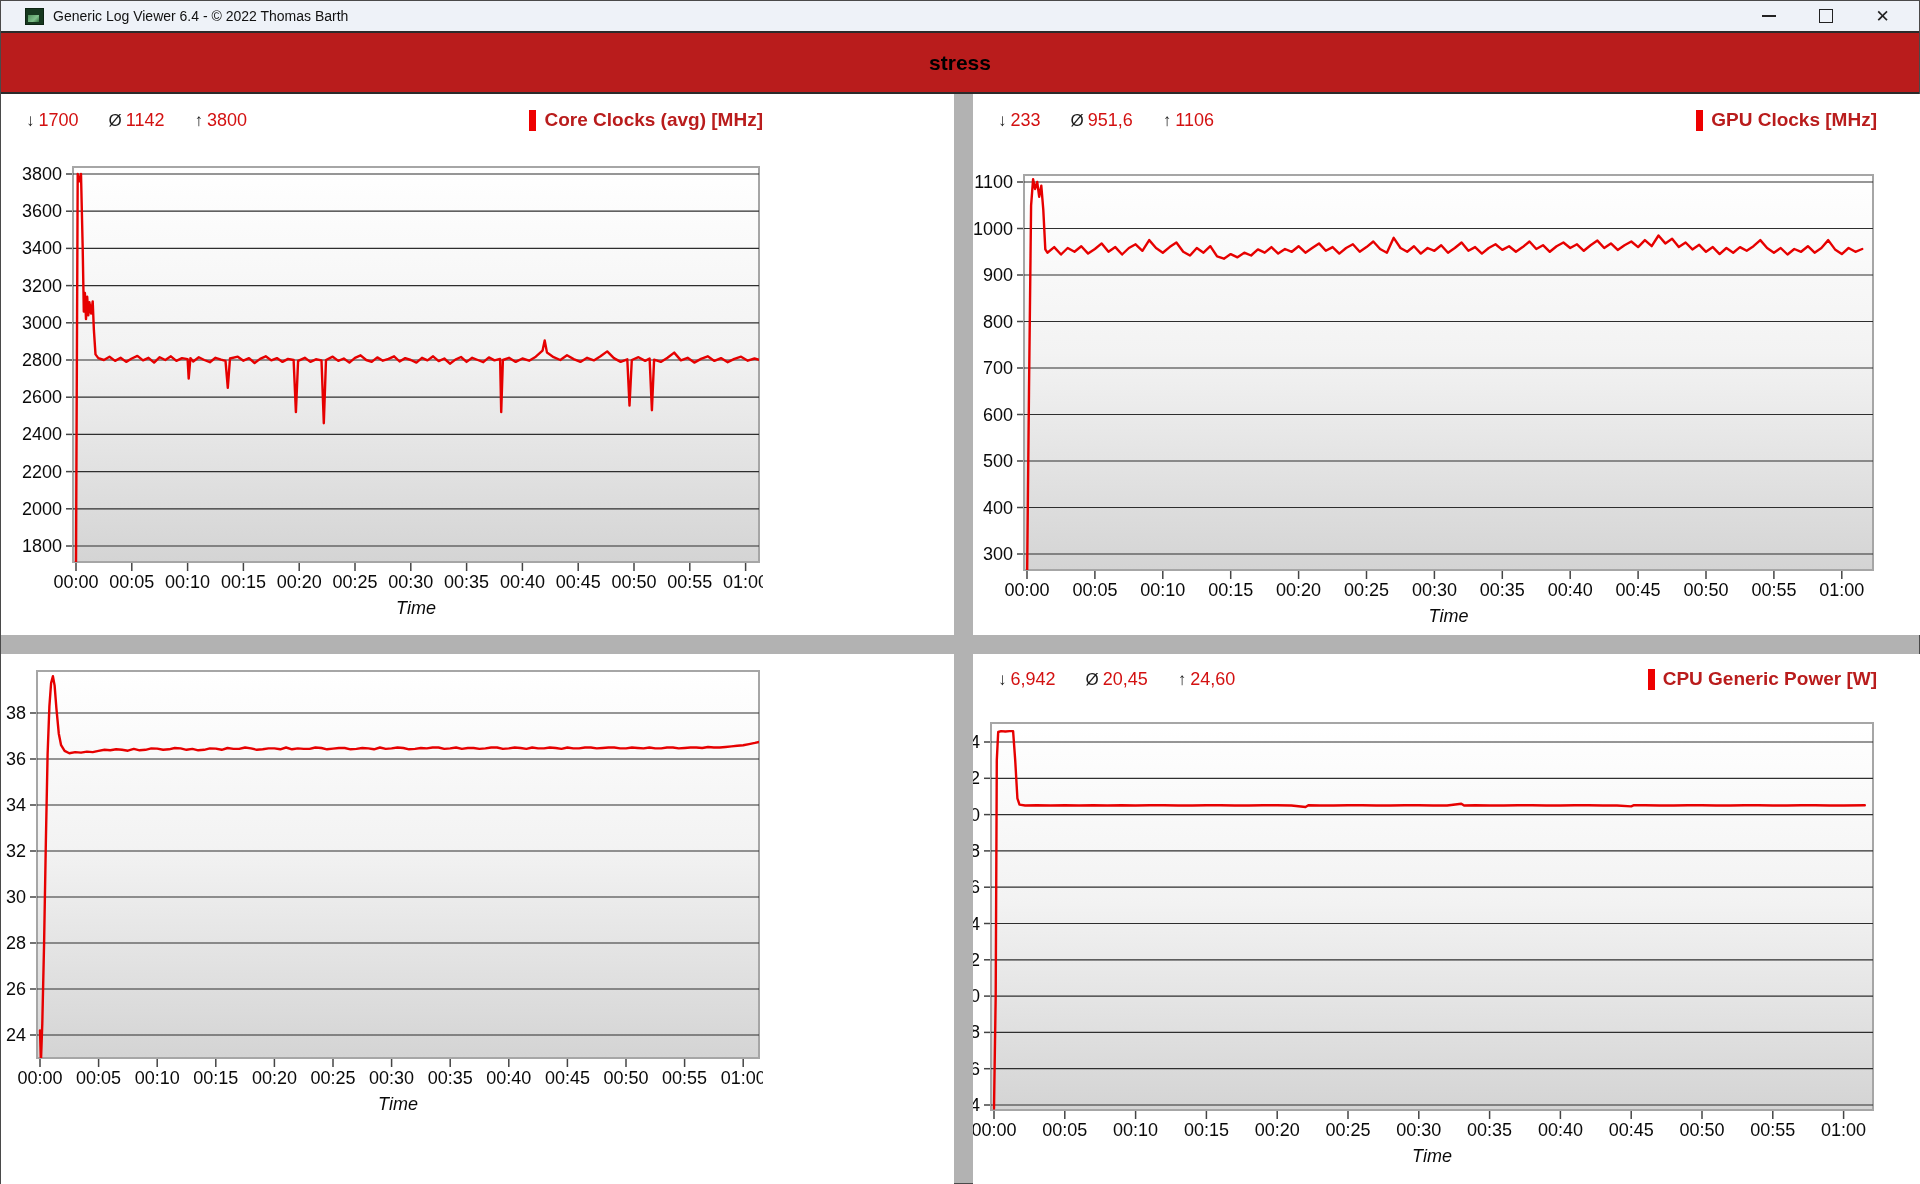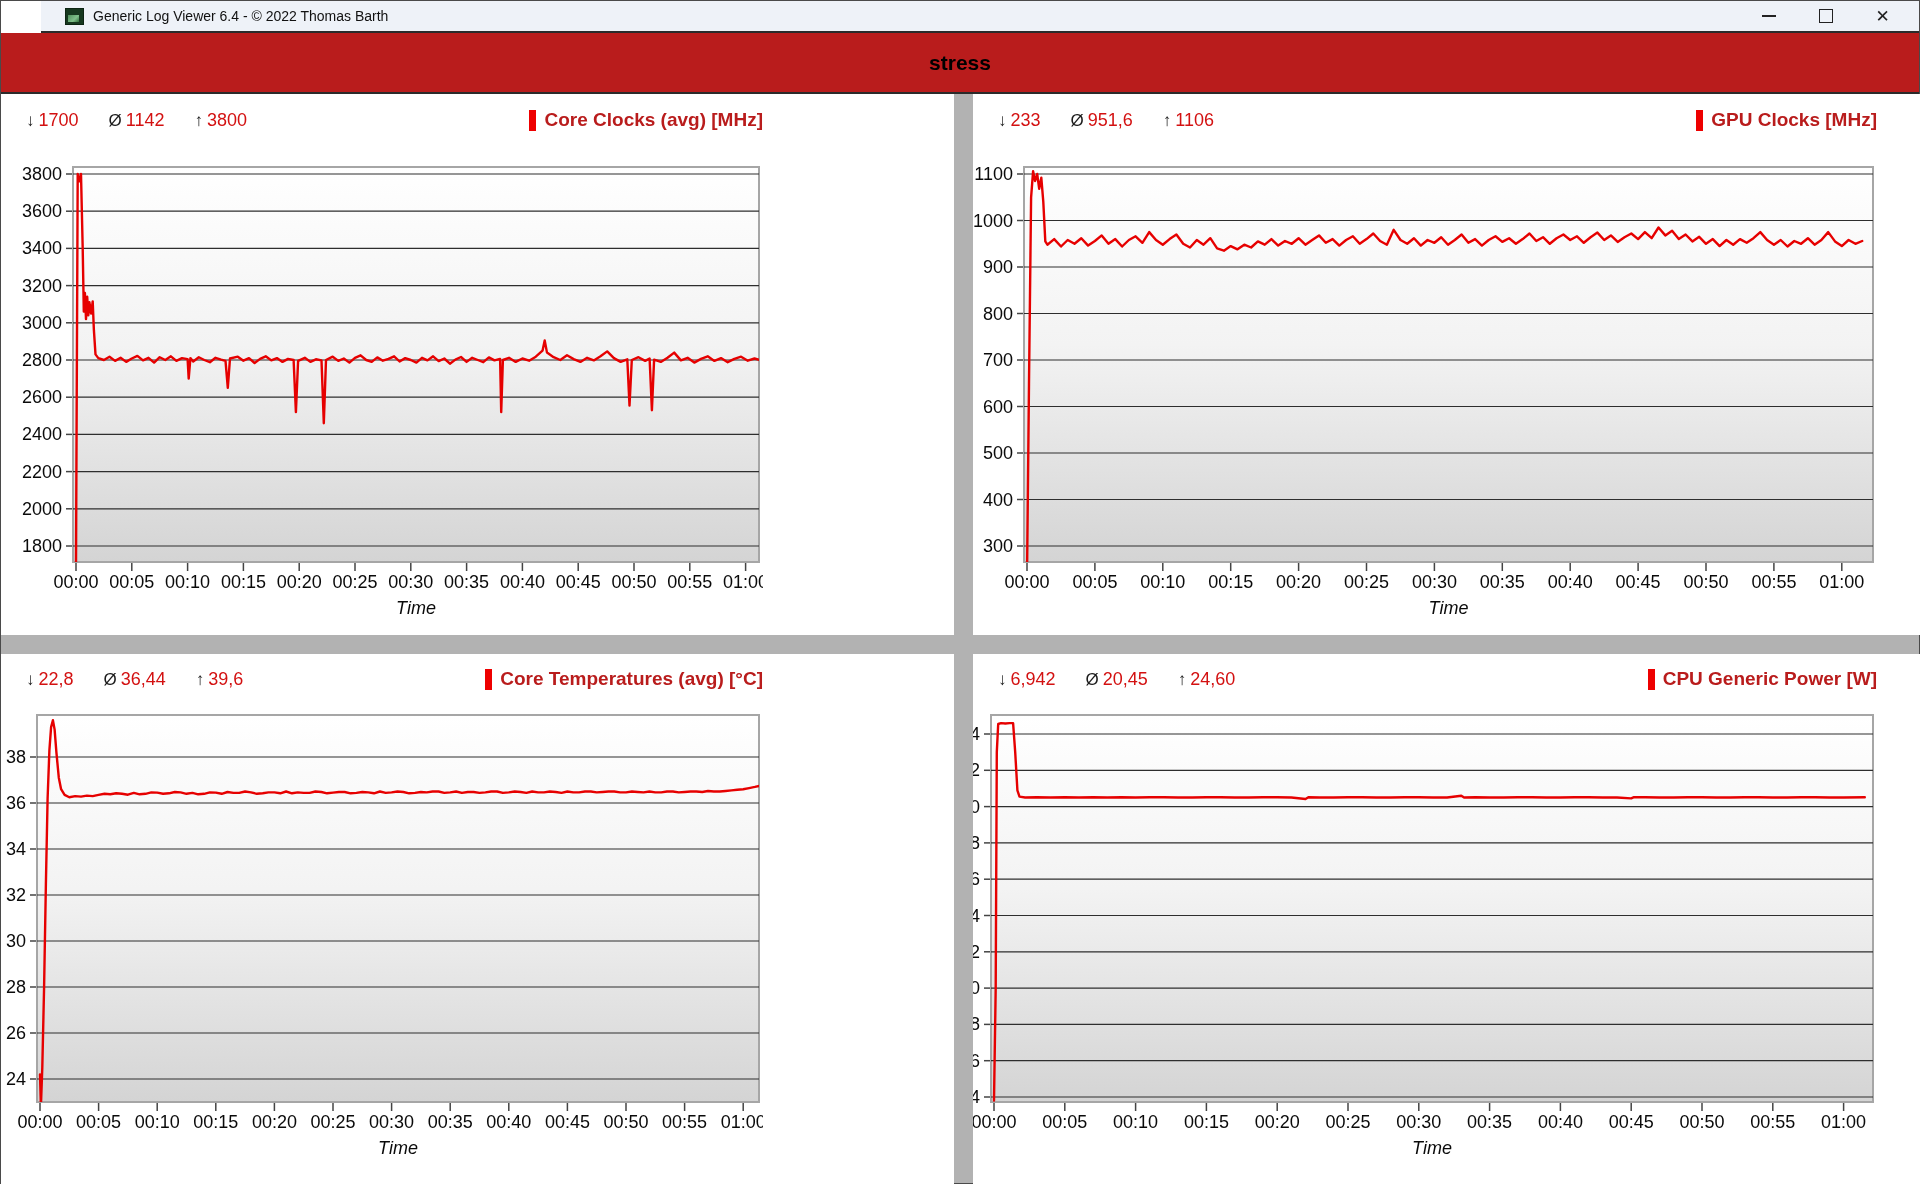--- a/index.html
+++ b/index.html
@@ -1,19 +1,19 @@
 <!DOCTYPE html>
 <html><head>
 <meta charset="utf-8">
 <style>
   html,body{margin:0;padding:0;background:#888;}
   body{width:1920px;height:1184px;overflow:hidden;font-family:"Liberation Sans",sans-serif;}
   .window{width:1918px;height:1182px;border:1px solid #4a4a4a;background:#fff;position:relative;}
   
-  .titlebar{height:30px;background:#eef2f8;border-bottom:2px solid #2b2b2b;display:flex;align-items:center;position:relative;margin-left:40px;}
+  .titlebar{height:30px;background:#eef2f8;border-bottom:2px solid #2b2b2b;display:flex;align-items:center;position:relative;}
   .app-icon{width:17px;height:15px;margin-left:24px;background:#16381f;border:1px solid #0c2413;position:relative;}
   .app-icon::after{content:"";position:absolute;left:2px;bottom:2px;width:11px;height:7px;background:linear-gradient(135deg,#4f8f5c 0%,#7fbf8a 60%,#2f6f3c 100%);}
   .titletext{font-size:14px;color:#111;margin-left:9px;}
   .win-controls{position:absolute;right:8px;top:0;height:30px;display:flex;align-items:center;}
   .win-btn{width:57px;height:30px;display:flex;align-items:center;justify-content:center;color:#222;cursor:default;}
   .glyph-min{display:block;width:14px;height:2px;background:#222;}
   .glyph-max{display:block;width:12px;height:12px;border:1.5px solid #222;}
   .glyph-close{font-size:17px;line-height:1;color:#222;}
   
   .header{height:59px;background:#b91c1c;border-bottom:2px solid #2b2b2b;display:flex;align-items:center;justify-content:center;}
@@ -22,21 +22,21 @@
   .content{position:absolute;top:93px;left:0;right:0;bottom:0;background:#fff;}
   .vdivider{position:absolute;left:953px;top:0;width:19px;height:100%;background:#b2b2b2;}
   .hdivider{position:absolute;left:0;top:541px;width:100%;height:19px;background:#b2b2b2;}
   .quadrant{position:absolute;background:#fff;overflow:hidden;}
   .q-tl{left:0;top:0;width:953px;height:541px;}
   .q-tr{left:972px;top:0;width:948px;height:541px;}
   .q-bl{left:0;top:560px;width:953px;height:532px;}
   .q-br{left:972px;top:560px;width:948px;height:532px;}
   .chart-wrap{display:flex;flex-direction:column;}
   .q-tl .chart-wrap,.q-bl .chart-wrap{width:762px;}
-  .q-tr .chart-wrap,.q-br .chart-wrap{width:904px;}
+  .q-tr .chart-wrap,.q-br .chart-wrap{width:904px;gap:8px;}
   .stats-row{display:flex;align-items:center;box-sizing:border-box;padding-left:25px;}
   .q-tl .stats-row,.q-tr .stats-row{height:52px;}
   .q-bl .stats-row,.q-br .stats-row{height:44px;padding-top:6px;}
   .stat{font-size:18px;color:#d31111;margin-right:30px;white-space:nowrap;}
   .stat .sym{color:#1a1a1a;font-size:17px;margin-right:4px;}
   .spacer{flex:1;}
   .chart-title{display:flex;align-items:center;font-size:19px;font-weight:bold;color:#b91c1c;white-space:nowrap;}
   .legend-bar{display:inline-block;width:7px;height:21px;background:#ee0000;margin-right:8px;}
   svg text{font-family:"Liberation Sans",sans-serif;}
 </style>
@@ -236,30 +236,20 @@
             <line x1="868.8000000000001" y1="417" x2="868.8000000000001" y2="425" stroke="#444" stroke-width="1.5"></line>
             <text x="868.8000000000001" y="442" text-anchor="middle" font-size="18" fill="#0a0a0a">01:00</text>
             <text x="475.5" y="468" text-anchor="middle" font-size="18" font-style="italic" fill="#0a0a0a">Time</text>
             <polyline points="54.0,431.2 56.0,237.3 58.1,51.3 60.1,25.2 62.1,35.0 64.2,28.0 66.2,42.9 68.3,31.7 70.3,55.9 72.3,95.4 74.4,98.7 81.2,93.1 88.0,100.5 94.7,94.0 101.5,97.8 108.3,92.2 115.1,99.6 121.9,95.0 128.7,89.4 135.5,97.8 142.3,93.1 149.1,100.5 155.9,94.0 162.6,90.3 169.4,96.8 176.2,86.1 183.0,94.0 189.8,98.7 196.6,93.1 203.4,88.5 210.2,97.8 217.0,101.5 223.8,94.0 230.5,98.7 237.3,92.2 244.1,102.4 250.9,104.7 257.7,100.1 264.5,103.3 271.3,98.7 278.1,101.5 284.9,95.4 291.7,98.7 298.4,93.1 305.2,99.6 312.0,95.0 318.8,97.8 325.6,92.2 332.4,98.7 339.2,94.0 346.0,89.4 352.8,96.8 359.6,93.1 366.3,99.6 373.1,94.0 379.9,90.3 386.7,97.8 393.5,93.1 400.3,87.5 407.1,95.0 413.9,98.7 420.7,83.8 427.5,94.0 434.2,97.8 441.0,92.2 447.8,99.6 454.6,94.0 461.4,96.8 468.2,91.2 475.0,98.7 481.8,94.0 488.6,88.5 495.4,96.8 502.1,93.1 508.9,99.6 515.7,94.0 522.5,90.3 529.3,95.9 536.1,92.2 542.9,97.8 549.7,93.1 556.5,87.5 563.3,95.0 570.0,91.2 576.8,97.8 583.6,92.2 590.4,88.5 597.2,94.0 604.0,90.3 610.8,96.8 617.6,91.2 624.4,86.6 631.2,94.0 637.9,89.4 644.7,95.9 651.5,91.2 658.3,87.5 665.1,93.1 671.9,86.1 678.7,92.2 685.5,81.5 692.3,89.4 699.1,84.7 705.8,93.1 712.6,88.5 719.4,95.4 726.2,90.8 733.0,97.8 739.8,93.1 746.6,100.1 753.4,94.0 760.2,98.7 767.0,93.1 773.7,96.8 780.5,92.2 787.3,86.1 794.1,94.0 800.9,98.7 807.7,94.0 814.5,100.5 821.3,95.0 828.1,97.8 834.9,92.2 841.6,98.7 848.4,94.0 855.2,86.1 862.0,95.4 868.8,100.1 875.6,94.0 882.4,97.8 889.2,95.0" fill="none" stroke="#e60000" stroke-width="2.4" stroke-linejoin="round" stroke-linecap="round" clip-path="url(#clip1)"></polyline>
           </svg>
       </div>
     </div>
 
     <div class="quadrant q-bl">
       <div class="chart-wrap">
-        <div class="stats-row">
-          <span class="stat"><span class="sym">↓</span><span>22,8</span></span>
-          <span class="stat"><span class="sym">Ø</span><span>36,44</span></span>
-          <span class="stat"><span class="sym">↑</span><span>39,6</span></span>
-          <span class="spacer"></span>
-          <span class="chart-title">
-              <span class="legend-bar"></span>
-              <span>Core Temperatures (avg) [°C]</span>
-            </span>
-        </div>
         <svg class="chart-svg" width="762" height="488" viewBox="0 0 762 488">
             <defs>
               <linearGradient id="bg2" x1="0" y1="0" x2="0" y2="1">
                 <stop offset="0%" stop-color="#ffffff"></stop>
                 <stop offset="45%" stop-color="#f3f3f3"></stop>
                 <stop offset="100%" stop-color="#d4d4d4"></stop>
               </linearGradient>
               <clipPath id="clip2">
                 <rect x="36" y="17" width="722" height="387"></rect>
               </clipPath>

